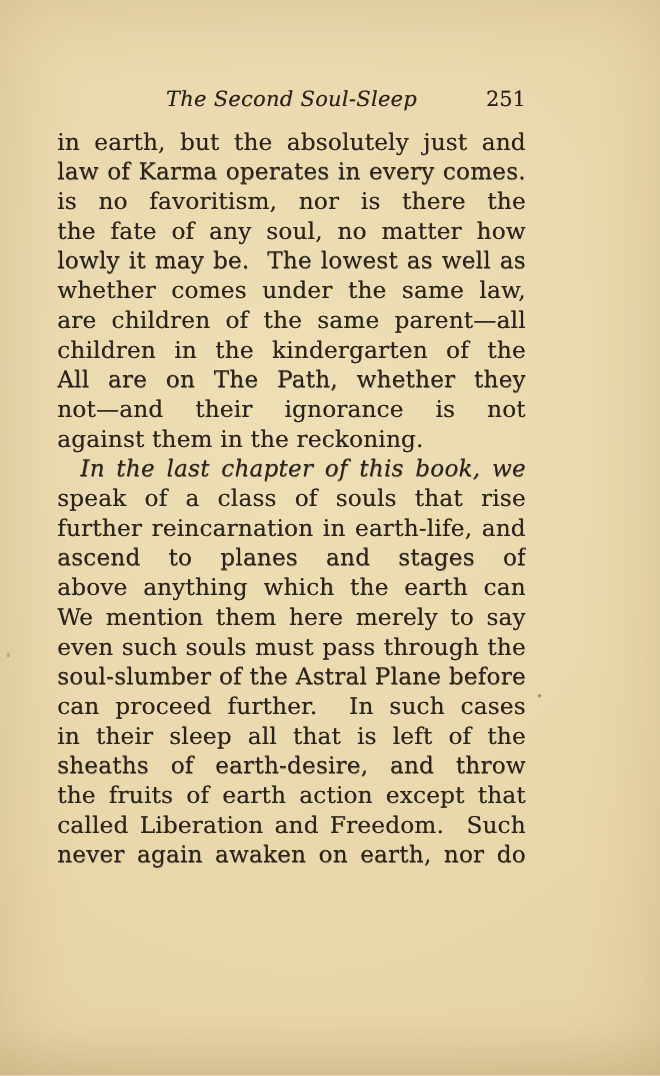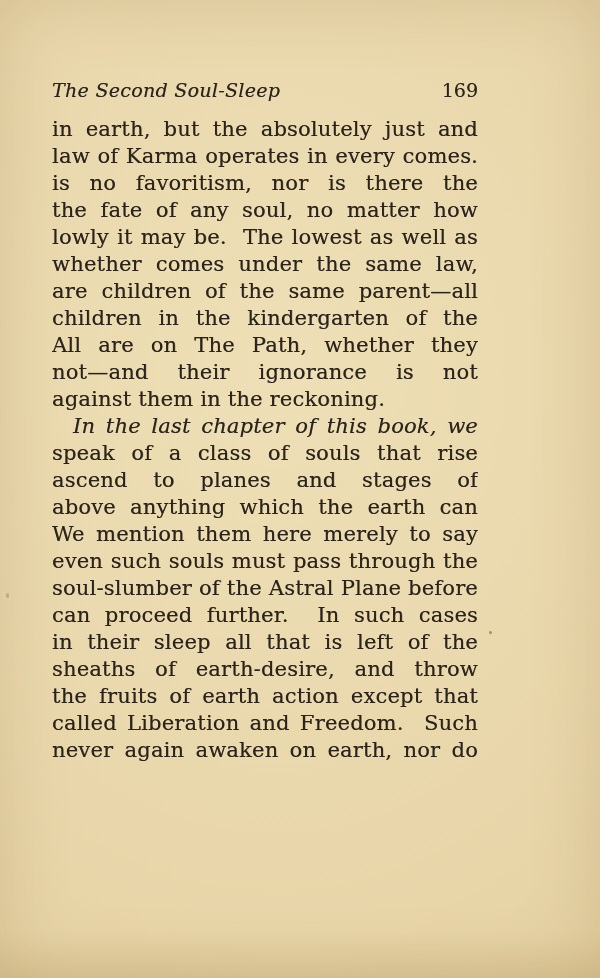--- a/index.html
+++ b/index.html
@@ -23,20 +23,21 @@
     background: linear-gradient(to bottom, rgba(140,104,44,0) 0%, rgba(140,104,44,0.10) 100%);
     pointer-events: none;
   }
   .running-header {
     position: absolute;
     top: 77px; left: 52px; width: 426px; height: 26px;
     font-size: 19px; line-height: 26px;
   }
   .running-title {
     display: block;
+    text-align: center;
     font-style: italic;
     letter-spacing: 0.3px;
     text-shadow: 0.3px 0.3px 0.3px rgba(42,35,27,0.55);
   }
   .page-number {
     position: absolute; right: 0; top: 0;
     font-style: normal;
     font-size: 19px;
     text-shadow: 0.3px 0.3px 0.3px rgba(42,35,27,0.55);
   }
@@ -66,39 +67,40 @@
   .speck-right { left: 489px; top: 631px; width: 3px; height: 3px; opacity: 0.55; }
   .speck-left  { left: 6px;  top: 593px; width: 3px; height: 5px; opacity: 0.30; }
 </style>
 </head>
 <body>
 
 <div class="page">
 
   <div class="running-header">
     <span class="running-title">The Second Soul-Sleep</span>
-    <span class="page-number">169</span>
+    <span class="page-number">251</span>
   </div>
 
   <div class="page-text">
 
     <div class="line">in earth, but the absolutely just and equitable</div>
     <div class="line">law of Karma operates in every comes.  There</div>
     <div class="line">is no favoritism, nor is there the equitable</div>
     <div class="line">the fate of any soul, no matter how humble or</div>
     <div class="line">lowly it may be.  The lowest as well as the</div>
     <div class="line">whether comes under the same law, for all</div>
     <div class="line">are children of the same parent—all little</div>
     <div class="line">children in the kindergarten of the Absolute.</div>
     <div class="line">All are on The Path, whether they know it or</div>
     <div class="line">not—and their ignorance is not counted</div>
     <div class="line flush-left">against them in the reckoning.</div>
 
     <div class="line indent">In the last chapter of this book, we shall</div>
     <div class="line">speak of a class of souls that rise above</div>
+    <div class="line">further reincarnation in earth-life, and</div>
     <div class="line">ascend to planes and stages of existence far</div>
     <div class="line">above anything which the earth can offer.</div>
     <div class="line">We mention them here merely to say that</div>
     <div class="line">even such souls must pass through the second</div>
     <div class="line">soul-slumber of the Astral Plane before they</div>
     <div class="line">can proceed further.  In such cases they lose</div>
     <div class="line">in their sleep all that is left of the confining</div>
     <div class="line">sheaths of earth-desire, and throw aside all</div>
     <div class="line">the fruits of earth action except that case is</div>
     <div class="line">called Liberation and Freedom.  Such souls</div>

